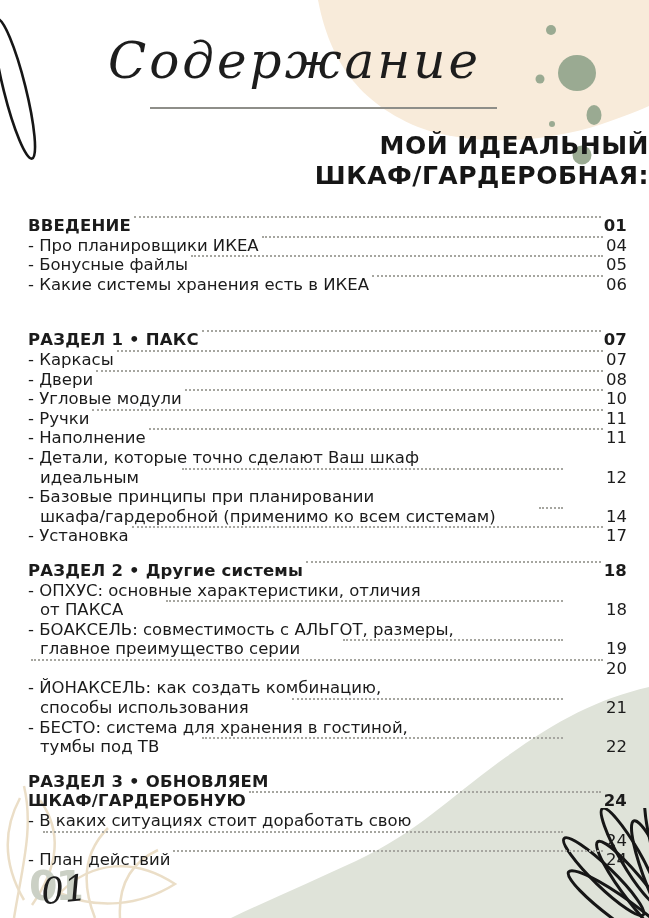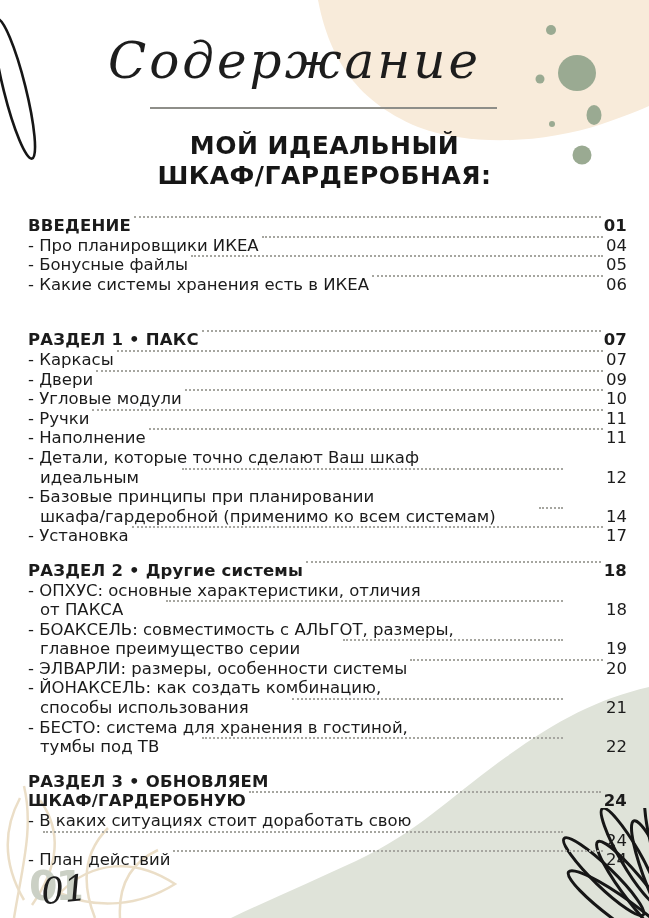--- a/index.html
+++ b/index.html
@@ -28,21 +28,21 @@
     color:#1d1d1d;
   }
   .title-divider {
     position:absolute; z-index:3;
     left:150px; width:347px; top:107px;
     border-top:2px solid #8e8e89;
   }
   .main-heading {
     position:absolute; z-index:3;
     left:0; right:0; top:131px;
-    text-align:center;
+    text-align:right;
     font-weight:bold;
     font-size:25px;
     line-height:30px;
     letter-spacing:0.5px;
     color:#161616;
   }
   .toc {
     position:absolute; z-index:3;
     left:28px; right:22px; top:216px;
     font-size:16.5px;
@@ -184,21 +184,21 @@
           <div class="toc-line">
             <span class="toc-label">- Каркасы</span>
             <span class="toc-leader"></span>
             <span class="toc-page">07</span>
           </div>
         </div>
         <div class="toc-row">
           <div class="toc-line">
             <span class="toc-label">- Двери</span>
             <span class="toc-leader"></span>
-            <span class="toc-page">09</span>
+            <span class="toc-page">08</span>
           </div>
         </div>
         <div class="toc-row">
           <div class="toc-line">
             <span class="toc-label">- Угловые модули</span>
             <span class="toc-leader"></span>
             <span class="toc-page">10</span>
           </div>
         </div>
         <div class="toc-row">
@@ -266,21 +266,20 @@
             <span class="toc-label">- БОАКСЕЛЬ: совместимость с АЛЬГОТ, размеры,</span>
           </div>
           <div class="toc-line indent">
             <span class="toc-label">главное преимущество серии</span>
             <span class="toc-leader"></span>
             <span class="toc-page">19</span>
           </div>
         </div>
         <div class="toc-row">
           <div class="toc-line">
-            <span class="toc-label">- ЭЛВАРЛИ: размеры, особенности системы</span>
             <span class="toc-leader"></span>
             <span class="toc-page">20</span>
           </div>
         </div>
         <div class="toc-row">
           <div class="toc-line">
             <span class="toc-label">- ЙОНАКСЕЛЬ: как создать комбинацию,</span>
           </div>
           <div class="toc-line indent">
             <span class="toc-label">способы использования</span>

